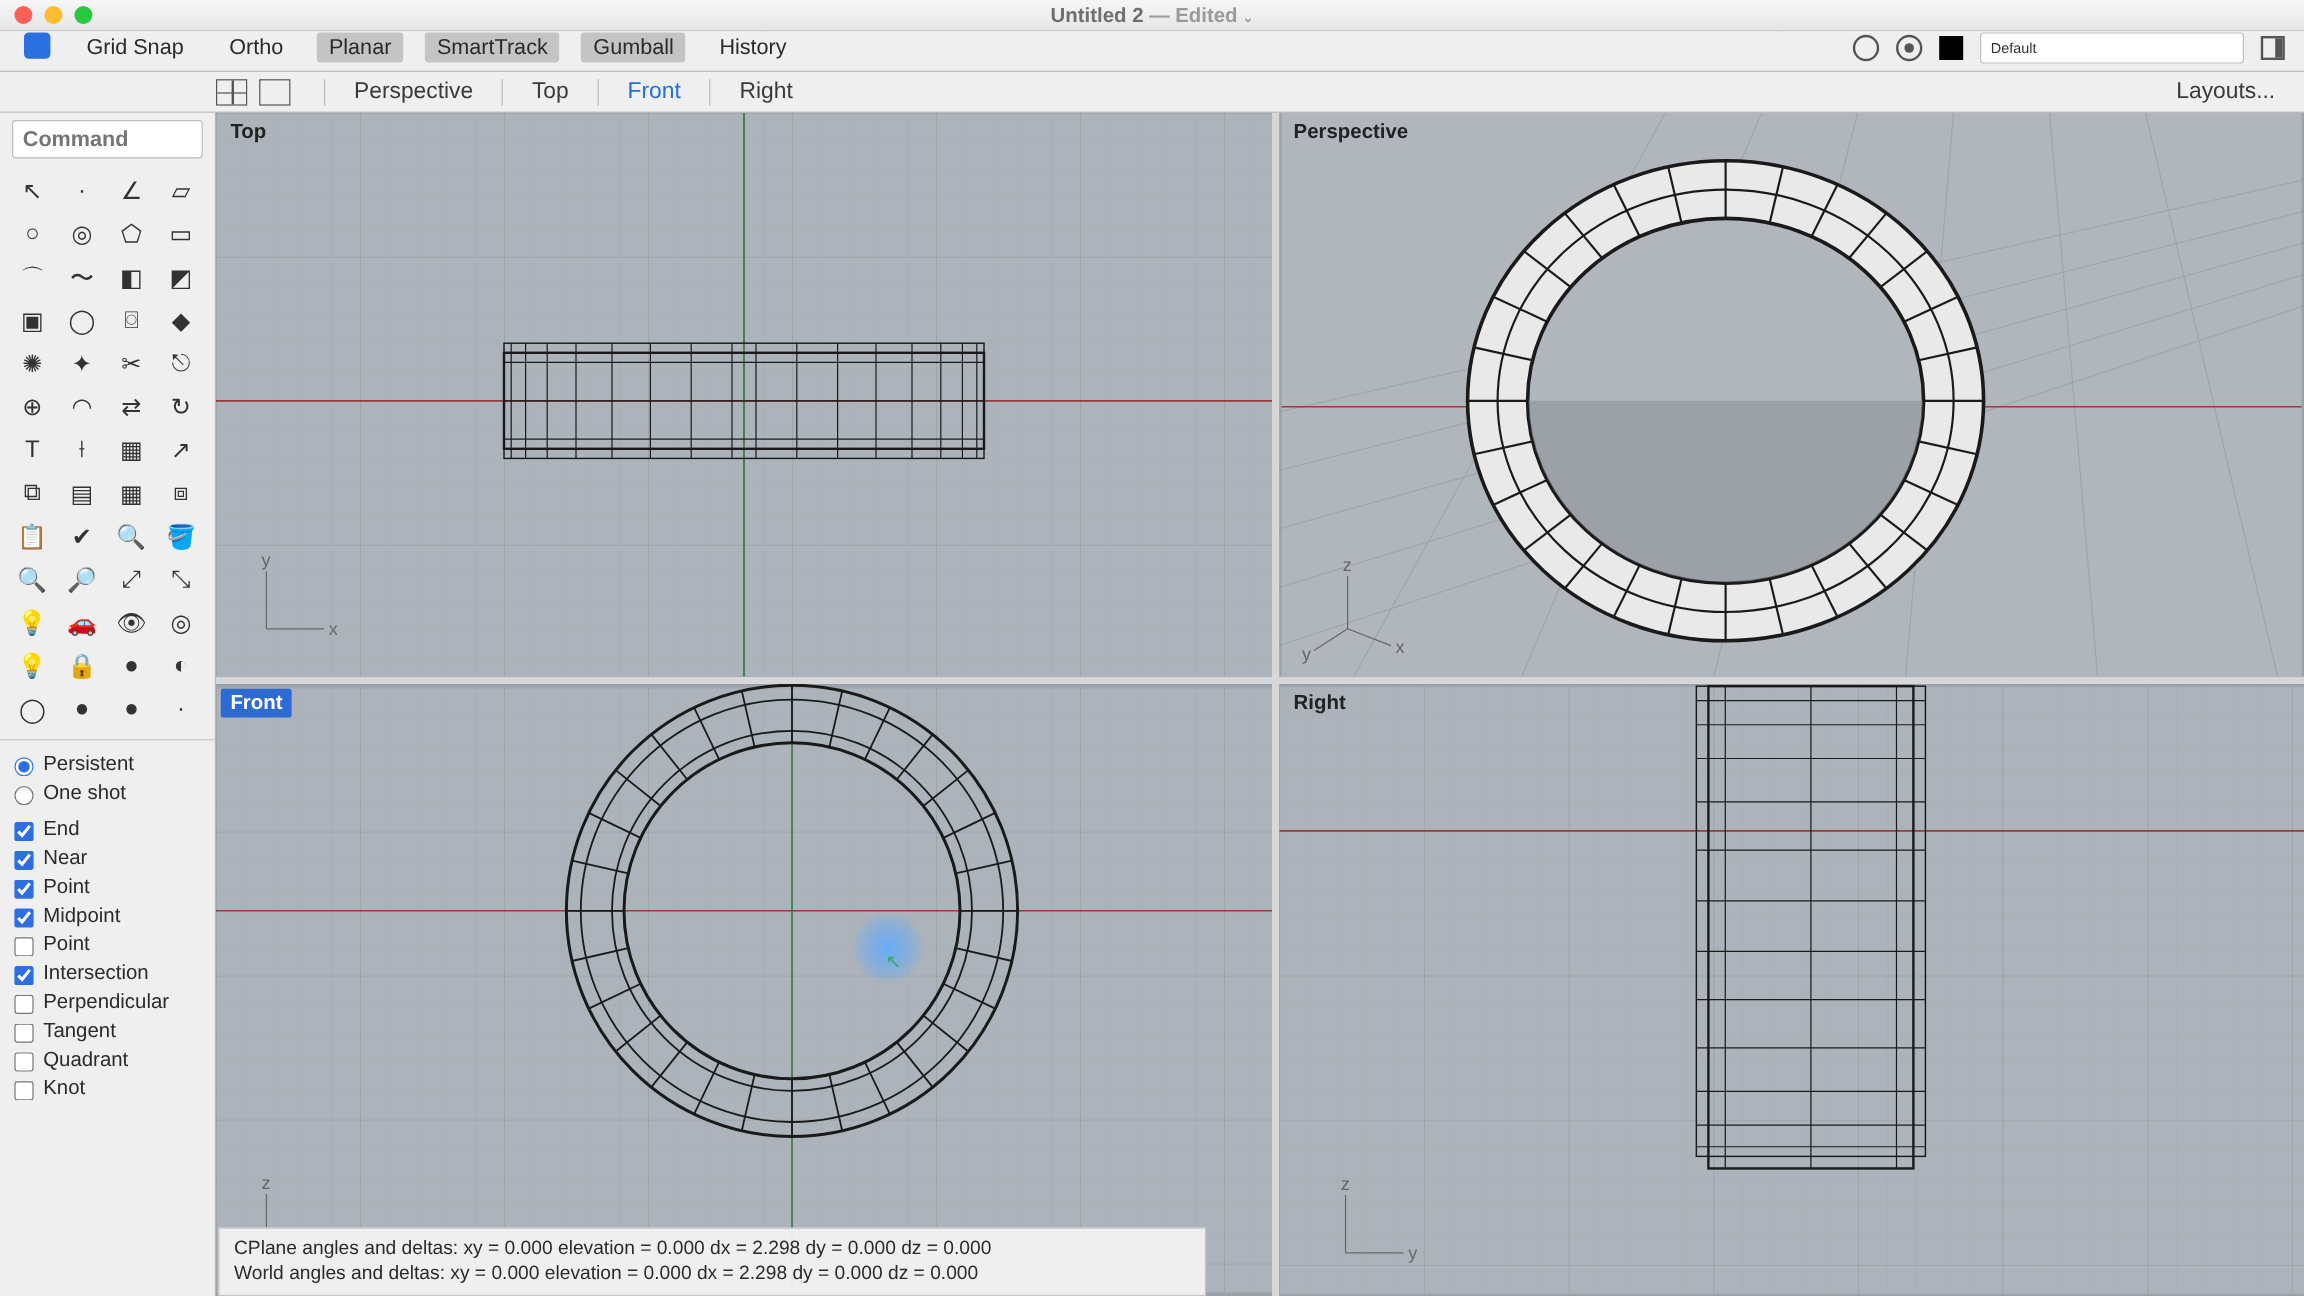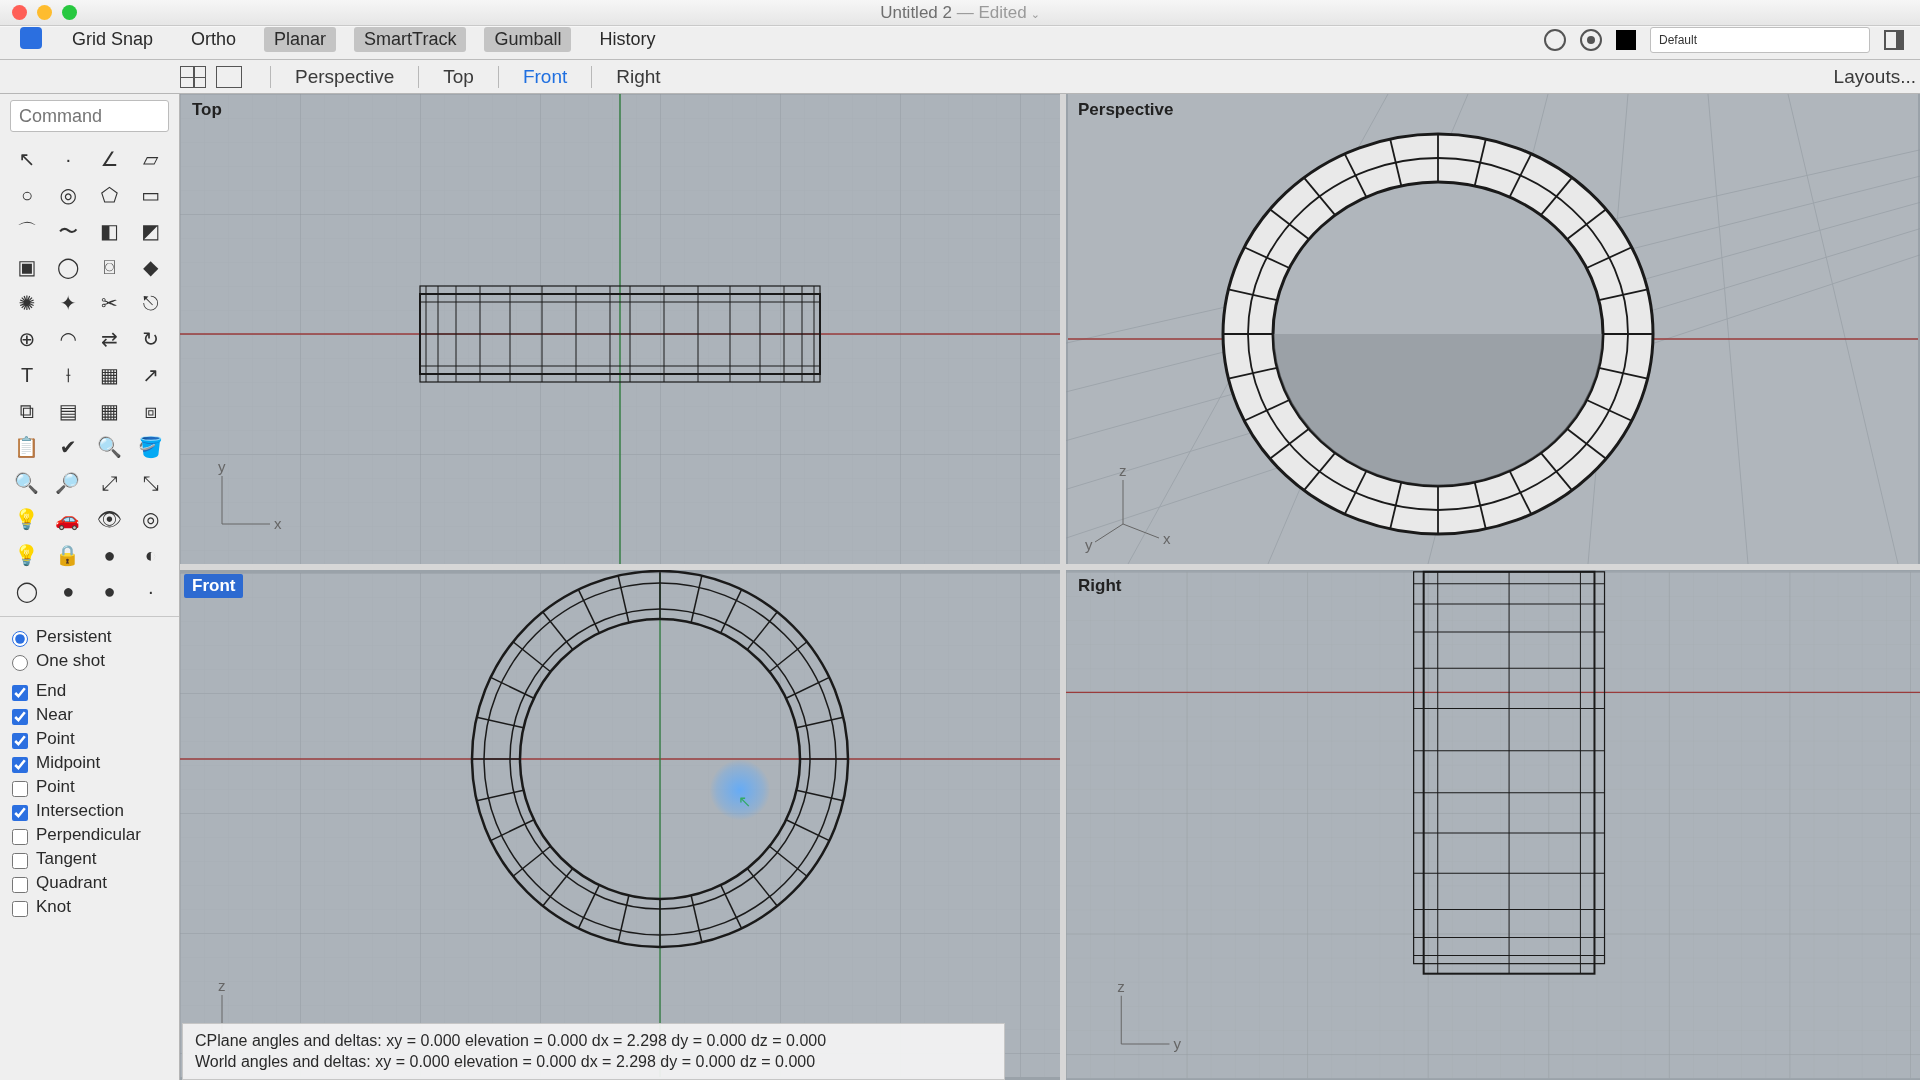--- a/index.html
+++ b/index.html
@@ -3,21 +3,21 @@
 <meta charset="utf-8">
 <style>
   * { box-sizing: border-box; margin: 0; padding: 0; font-family: -apple-system, "Helvetica Neue", Arial, sans-serif; }
   html, body { width: 1920px; height: 1080px; overflow: hidden; background: #e8e8e8; }
 
   
   .titlebar { height: 26px; background: linear-gradient(#f6f6f6,#e6e6e6); display:flex; align-items:center; position:relative; border-bottom:1px solid #c9c9c9;}
   .traffic { display:flex; gap:10px; margin-left:12px;}
   .tl-dot { width:15px; height:15px; border-radius:50%; }
   .tl-close{background:#ff5f57;} .tl-min{background:#febc2e;} .tl-max{background:#28c840;}
-  .title-center{position:absolute; left:50%; transform:translateX(-50%); font-size:17px; color:#6f6f6f;}
+  .title-center{position:absolute; left:50%; transform:translateX(-50%); font-size:17px; color:#6f6f6f;font-weight:bold;}
   .title-center .edited{color:#9a9a9a;}
   .title-center .drop{color:#9a9a9a; font-size:11px; margin-left:4px;}
 
   
   .topstrip{height:34px; background:#efefef; display:flex; align-items:flex-start; border-top:1px solid #f7f7f7; border-bottom:1px solid #bcbcbc;}
   .app-icon{width:22px; height:22px; margin:0 20px 0 20px; background:#2b6fe0; border-radius:4px;}
   .snap-item{font-size:18px; color:#2a2a2a; padding:2px 10px; margin-right:18px; cursor:pointer;}
   .snap-item.on{background:#c4c4c4; border-radius:3px;}
   .right-tools{margin-left:auto; display:flex; align-items:center; gap:14px; padding-right:16px;}
   .rec-outer{width:22px;height:22px;border:2px solid #555;border-radius:50%;display:flex;align-items:center;justify-content:center;}
@@ -30,26 +30,26 @@
 
   
   .viewtabs{height:34px; background:#efefef; border-bottom:1px solid #b6b6b6; display:flex; align-items:center; padding-left:180px;}
   .vt-icon{width:26px;height:22px;border:1.5px solid #555;margin-right:10px;}
   .vt-icon.grid{position:relative;}
   .vt-icon.grid::before{content:"";position:absolute;left:50%;top:0;bottom:0;width:1.5px;background:#555;}
   .vt-icon.grid::after{content:"";position:absolute;top:50%;left:0;right:0;height:1.5px;background:#555;}
   .vt-sep{width:1px;height:22px;background:#b8b8b8;margin:0 18px;}
   .vt-item{font-size:19px;color:#3a3a3a;padding:2px 6px;cursor:pointer;}
   .vt-item.active{color:#1f6fe0;}
-  .layouts{margin-left:auto;margin-right:4px;font-size:19px;color:#3a3a3a;cursor:pointer;}
+  .layouts{margin-left:auto;margin-right:24px;font-size:19px;color:#3a3a3a;cursor:pointer;}
 
   
   .main{display:flex; height:986px;}
   .sidebar{width:180px; background:#efefef; border-right:1px solid #b6b6b6; display:flex; flex-direction:column;}
-  .cmdline{margin:6px 10px; height:32px; border:1px solid #bcbcbc; border-radius:3px; background:#fff; padding:4px 8px; font-size:18px; color:#701a75;}
+  .cmdline{margin:6px 10px; height:32px; border:1px solid #bcbcbc; border-radius:3px; background:#fff; padding:4px 8px; font-size:18px; color:#701a75;font-weight:bold;}
   .tool-grid{display:grid; grid-template-columns:repeat(4, 1fr); gap:6px 6px; padding:6px 10px 10px;}
   .tool{width:34px;height:30px;display:flex;align-items:center;justify-content:center;font-size:20px;color:#333;cursor:pointer;}
   .osnap{border-top:1px solid #c7c7c7; padding:8px 12px; font-size:17px; color:#2a2a2a; overflow:auto;}
   .radio-row, .check-row{display:flex; align-items:flex-end; gap:8px; padding:2px 0;}
   .radio-row input, .check-row input{width:16px;height:16px;accent-color:#2b6fe0;}
 
   .viewports{flex:1; position:relative; display:grid; grid-template-columns: 880px 6px 1fr; grid-template-rows: 470px 6px 1fr;
     background:#9aa2a9;}
   .gutter-v{grid-row:1 / span 3; grid-column:2; background:#d7d7d7;}
   .gutter-h{grid-column:1 / span 3; grid-row:2; background:#d7d7d7;}

